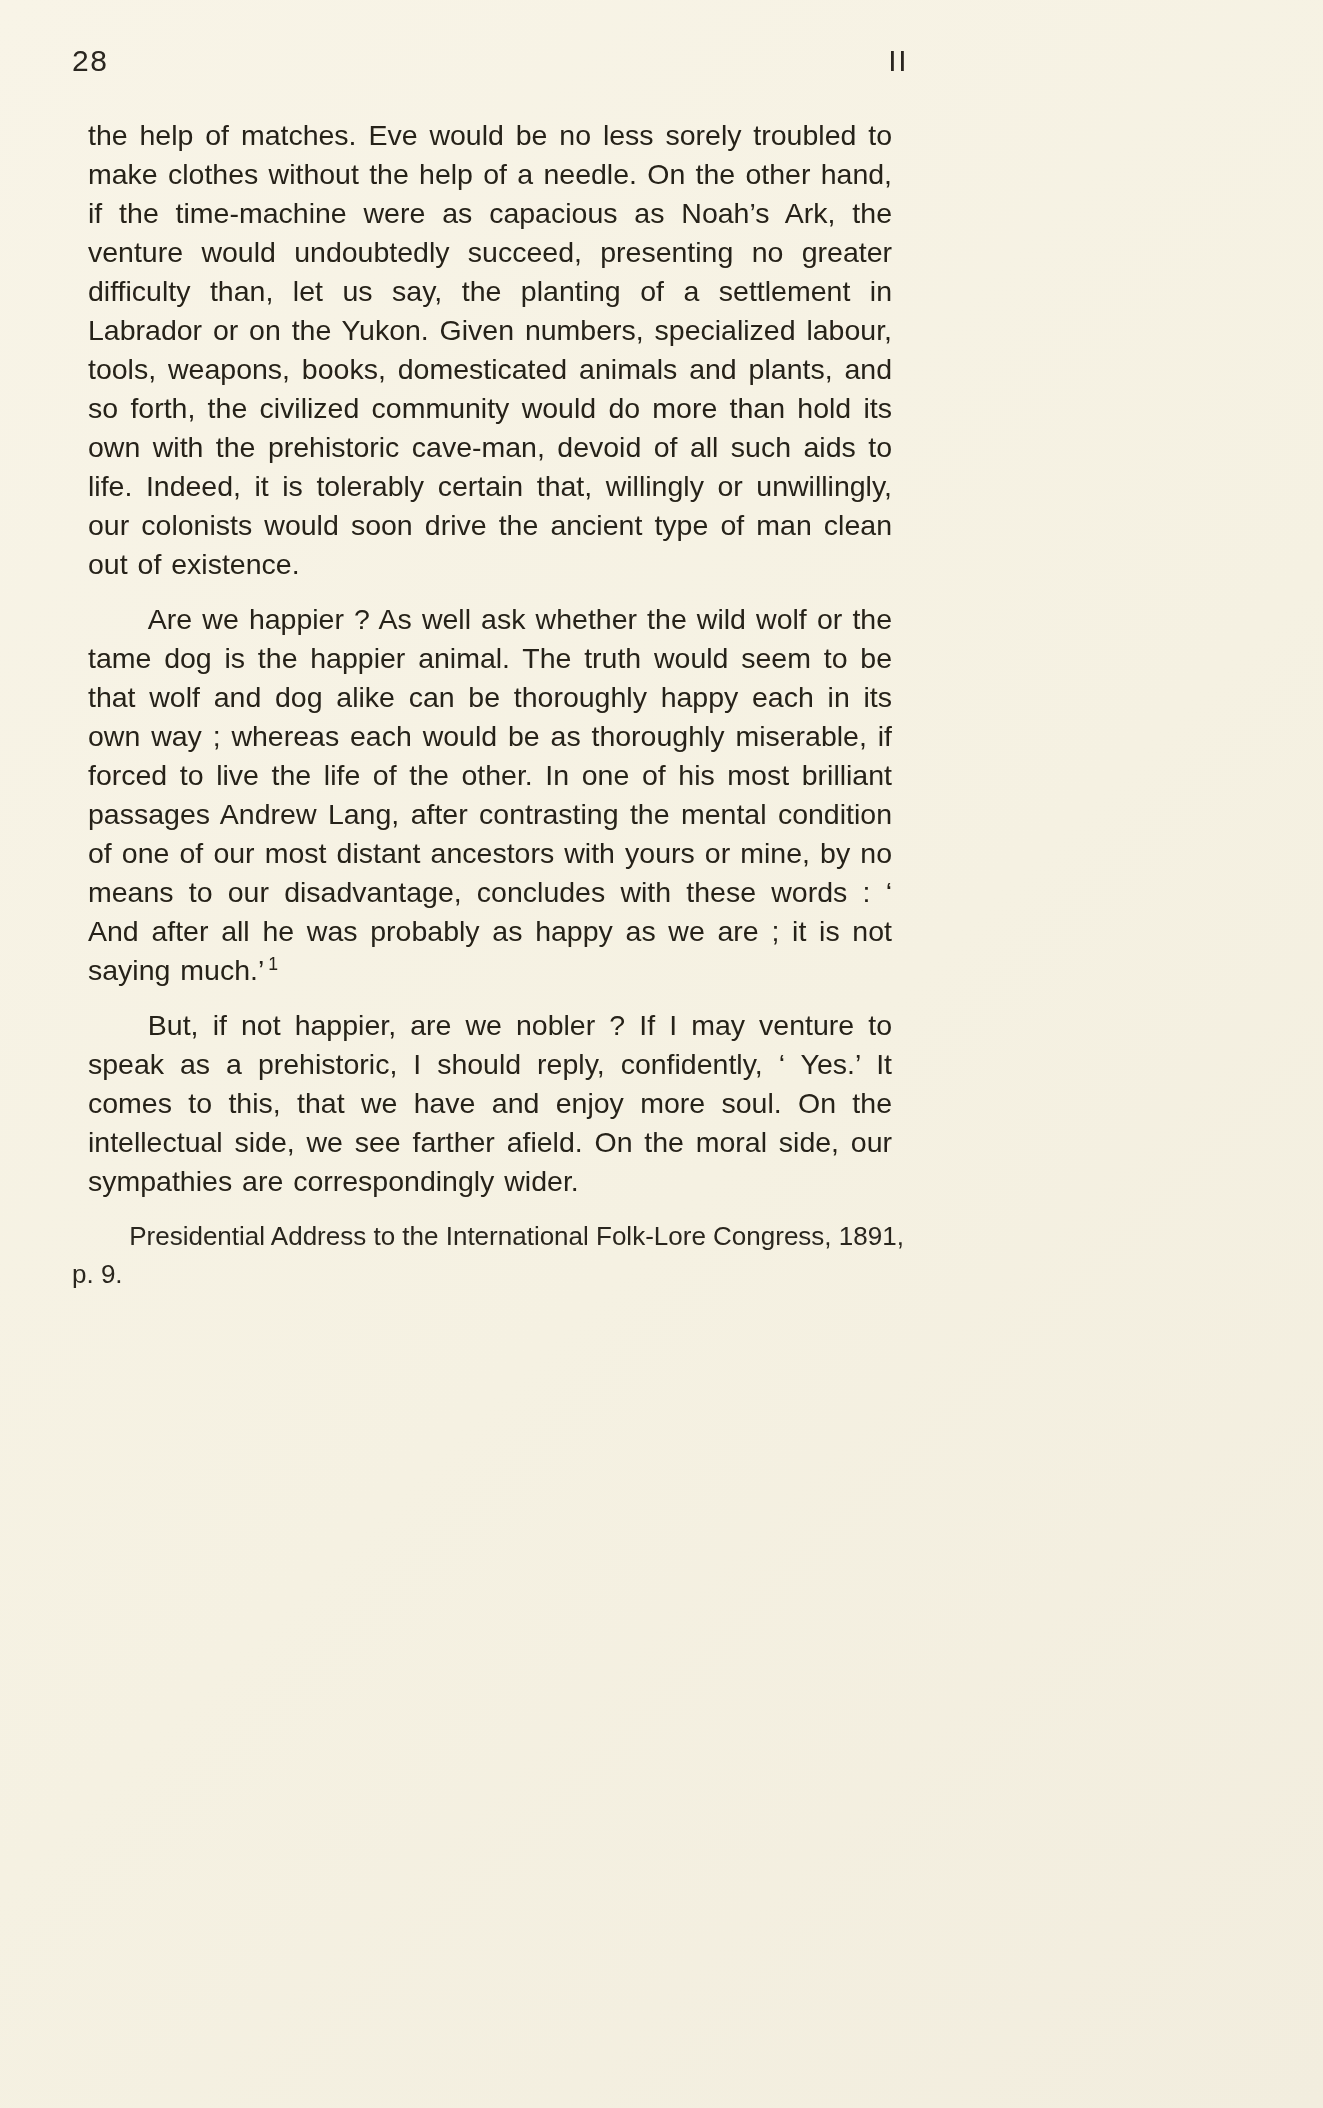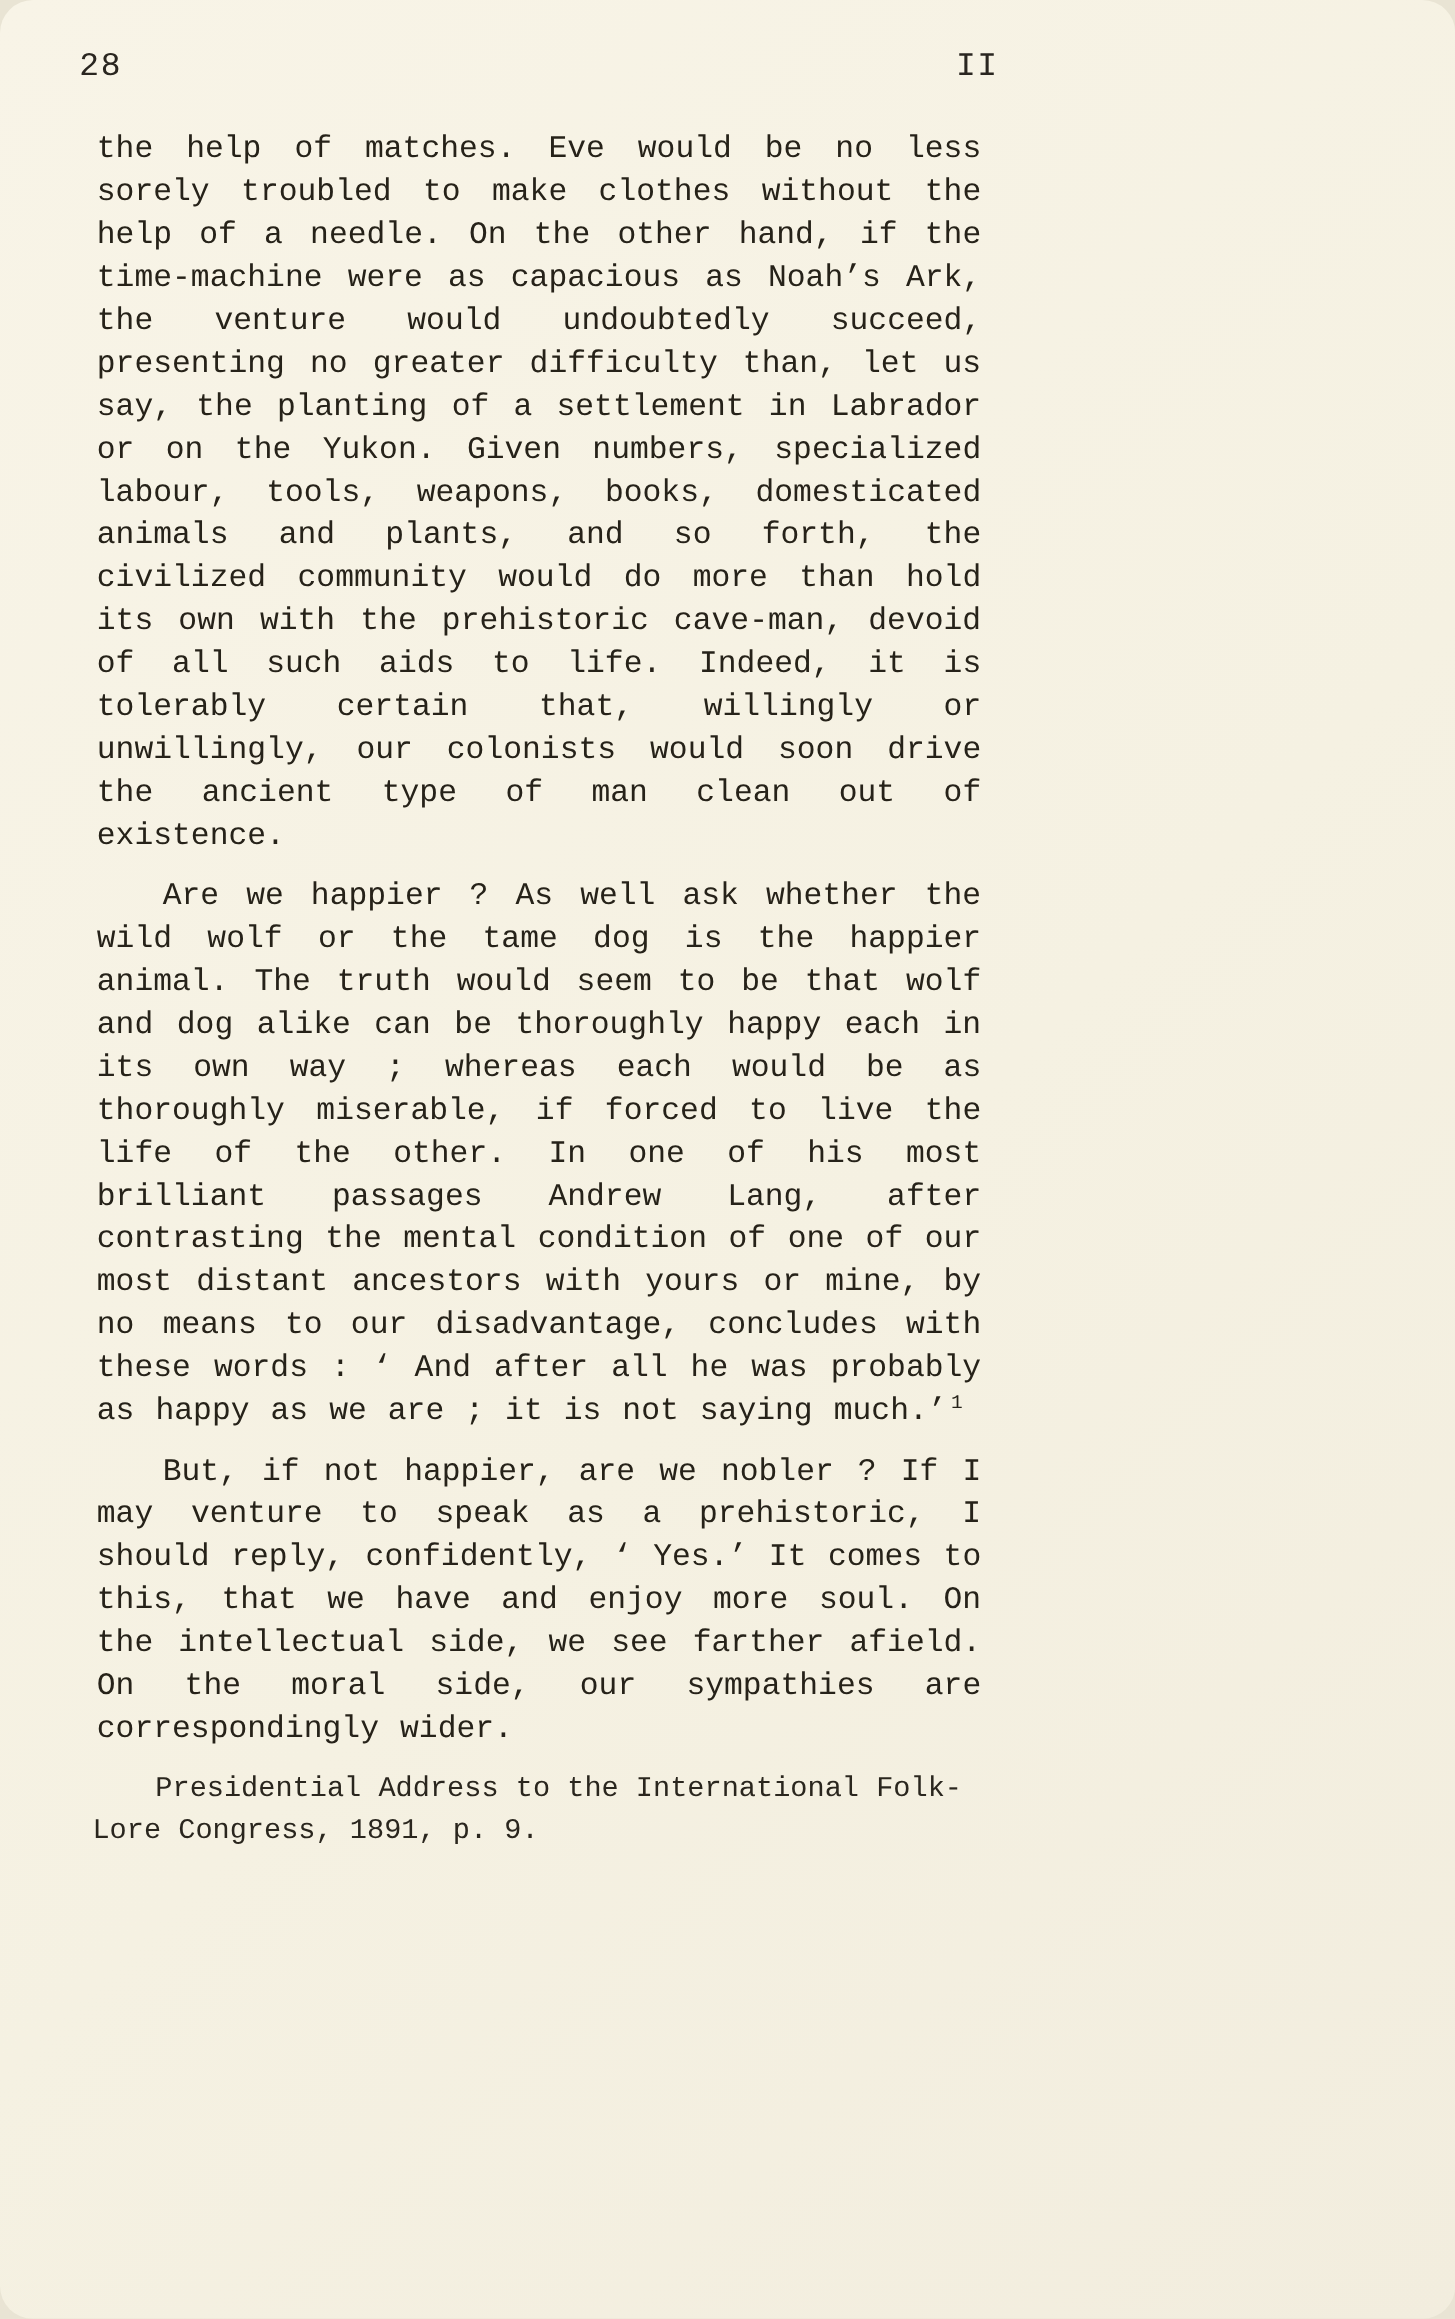--- a/index.html
+++ b/index.html
@@ -7,23 +7,22 @@
     padding: 0;
     background: #e9e4d4;
   }
   .page {
     position: relative;
     width: 1323px;
     height: 2108px;
     margin: 0 auto;
     background: linear-gradient(135deg, #f8f4e7 0%, #f5f1e2 55%, #f2edde 100%);
     color: #24211b;
-    font-family: Liberation Mono, monospace;
+    font-family: Liberation Sans, sans-serif;
     overflow: hidden;
-    border-radius: 30px;
   }
   .inner {
     position: absolute;
     left: 72px;
     top: 44px;
     width: 836px;
   }
   .running-head {
     display: flex;
     align-items: baseline;
@@ -53,21 +52,21 @@
   .body-text sup {
     font-size: 0.62em;
     line-height: 0;
     vertical-align: super;
     margin-left: 4px;
   }
   .footnote {
     margin-top: 16px;
   }
   .footnote p {
-    margin: 12px;
+    margin: 0;
     font-size: 26px;
     line-height: 38px;
     text-align: left;
     text-indent: 2.2em;
     color: #2a261e;
   }
 </style>
 </head>
 <body>
 

